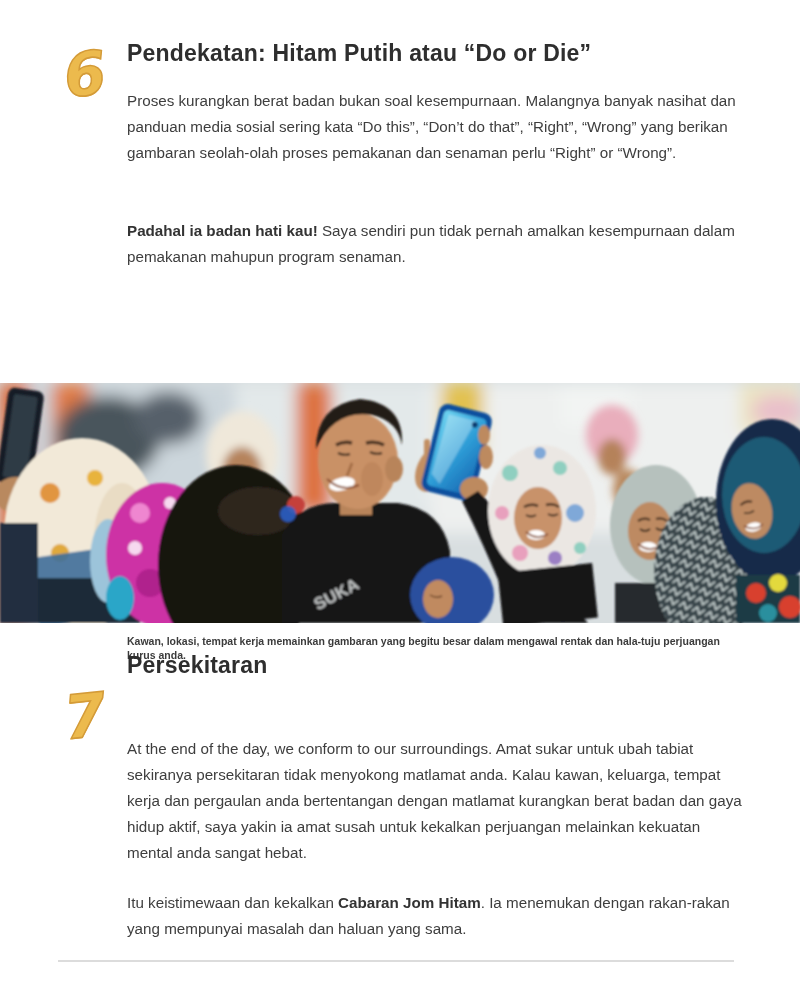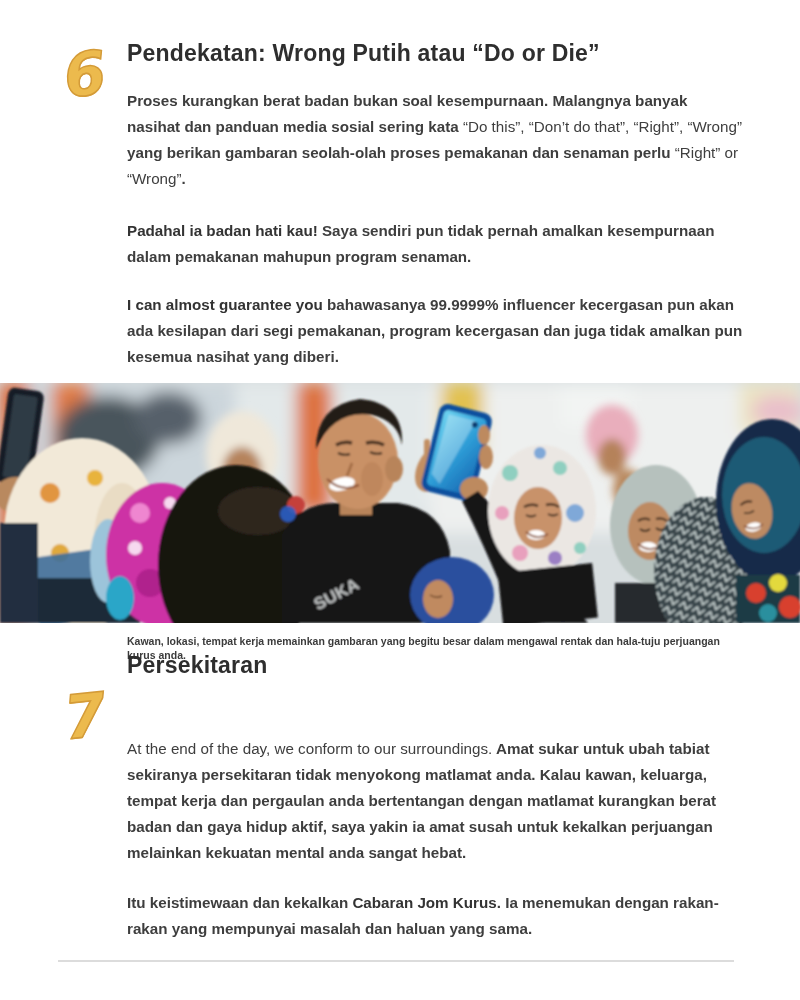--- a/index.html
+++ b/index.html
@@ -20,21 +20,21 @@
     transform:rotate(-6deg);
   }
   .heading{
     position:absolute;left:127px;margin:0;
     font-size:23px;font-weight:700;color:#2e2e2e;letter-spacing:.2px;
   }
   .body-p{
     position:absolute;left:127px;width:616px;margin:0;
     font-size:15.2px;line-height:26px;color:#3e3e3e;
   }
-  .rn{font-style:normal;font-weight:700;}
+  .rn{font-style:normal;font-weight:400;}
   .ri{font-weight:400;}
   .rb{font-style:normal;font-weight:700;color:#333;}
   .photo-wrap{
     position:absolute;left:0;top:383px;width:800px;height:240px;overflow:hidden;
     background:#d8dee0;
   }
   .photo-wrap svg{display:block;width:800px;height:240px;}
   .caption{
     position:absolute;left:127px;top:634px;width:608px;
     font-size:10.5px;line-height:14px;color:#3b3b3b;font-weight:600;
@@ -43,27 +43,26 @@
     position:absolute;left:58px;top:960px;width:676px;height:0;
     border-top:2px solid #dcdcdc;
   }
 </style>
 </head>
 <body>
 
 <div class="page">
 
   <div class="section-number" style="top:44px;">6</div>
-  <h1 class="heading" style="top:40px;">Pendekatan: Wrong Putih atau “Do or Die”</h1>
+  <h1 class="heading" style="top:40px;">Pendekatan: Hitam Putih atau “Do or Die”</h1>
 
   <p class="body-p" style="top:88px;"><span class="rn">Proses kurangkan berat badan bukan soal kesempurnaan. Malangnya banyak nasihat dan panduan media sosial sering kata </span><span class="ri">“Do this”, “Don’t do that”, “Right”, “Wrong”</span><span class="rn"> yang berikan gambaran seolah-olah proses pemakanan dan senaman perlu </span><span class="ri">“Right” or “Wrong”</span><span class="rn">.</span></p>
 
   <p class="body-p" style="top:218px;"><span class="rb">Padahal ia badan hati kau!</span><span class="rn"> Saya sendiri pun tidak pernah amalkan kesempurnaan dalam pemakanan mahupun program senaman.</span></p>
 
-  <p class="body-p" style="top:292px;"><span class="rb">I can almost guarantee you</span><span class="rn"> bahawasanya 99.9999% influencer kecergasan pun akan ada kesilapan dari segi pemakanan, program kecergasan dan juga tidak amalkan pun kesemua nasihat yang diberi.</span></p>
 
   <div class="photo-wrap">
     <svg viewBox="0 0 800 240" preserveAspectRatio="none">
       <defs>
         <filter id="b8" x="-30%" y="-30%" width="160%" height="160%">
             <feGaussianBlur stdDeviation="8"></feGaussianBlur>
           </filter>
         <filter id="b4" x="-30%" y="-30%" width="160%" height="160%">
             <feGaussianBlur stdDeviation="4"></feGaussianBlur>
           </filter>
@@ -246,17 +245,17 @@
     </svg>
   </div>
 
   <div class="caption">Kawan, lokasi, tempat kerja memainkan gambaran yang begitu besar dalam mengawal rentak dan hala-tuju perjuangan kurus anda.</div>
 
   <div class="section-number" style="top:686px;">7</div>
   <h1 class="heading" style="top:652px;">Persekitaran</h1>
 
   <p class="body-p" style="top:736px;"><span class="ri">At the end of the day, we conform to our surroundings.</span><span class="rn"> Amat sukar untuk ubah tabiat sekiranya persekitaran tidak menyokong matlamat anda. Kalau kawan, keluarga, tempat kerja dan pergaulan anda bertentangan dengan matlamat kurangkan berat badan dan gaya hidup aktif, saya yakin ia amat susah untuk kekalkan perjuangan melainkan kekuatan mental anda sangat hebat.</span></p>
 
-  <p class="body-p" style="top:890px;"><span class="rn">Itu keistimewaan dan kekalkan </span><span class="rb">Cabaran Jom Kurus</span><span class="rn">. Ia menemukan dengan rakan-rakan yang mempunyai masalah dan haluan yang sama.</span></p>
+  <p class="body-p" style="top:890px;"><span class="rn">Itu keistimewaan dan kekalkan </span><span class="rb">Cabaran Jom Hitam</span><span class="rn">. Ia menemukan dengan rakan-rakan yang mempunyai masalah dan haluan yang sama.</span></p>
 
   <div class="divider"></div>
 
 </div>
 
 </body></html>

